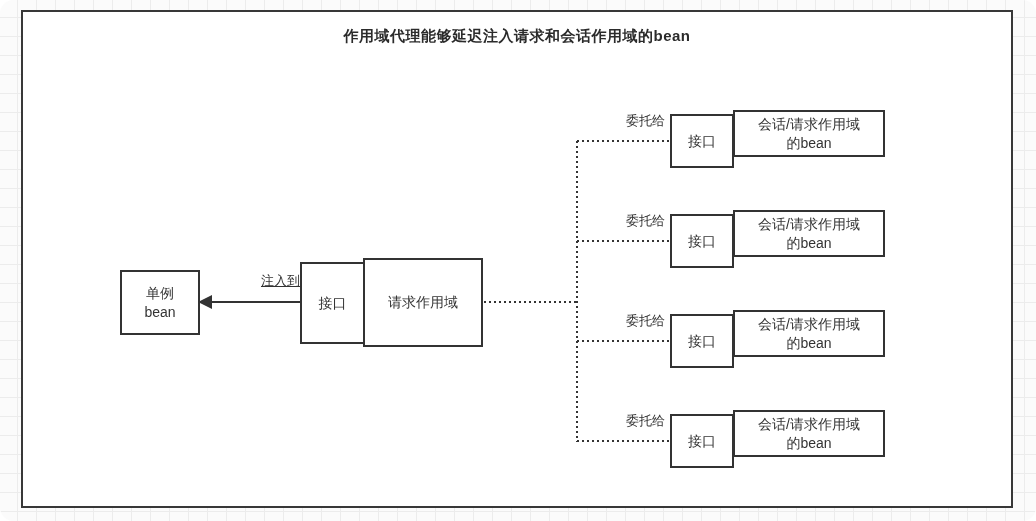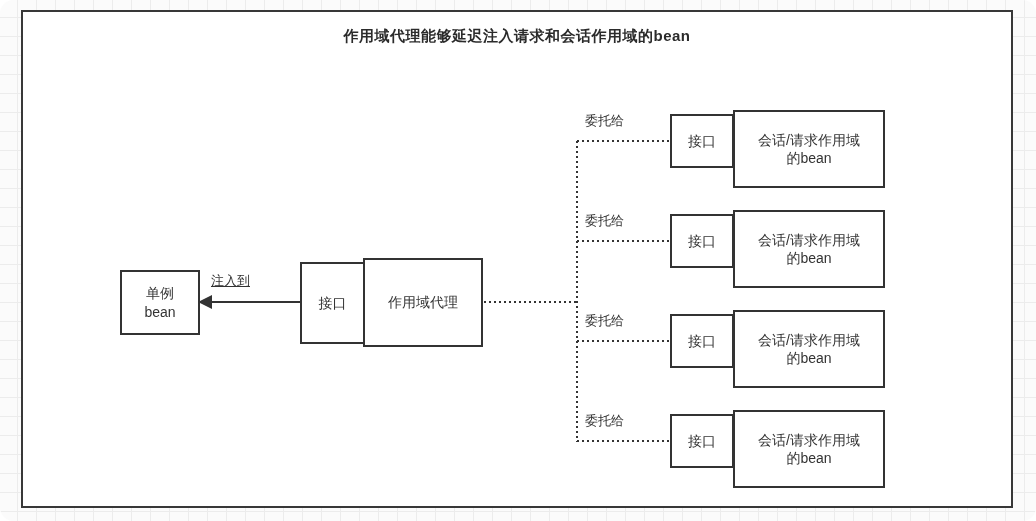--- a/index.html
+++ b/index.html
@@ -72,21 +72,21 @@
     left: 198px; top: 295px;
     width: 0; height: 0;
     border-top: 7px solid transparent;
     border-bottom: 7px solid transparent;
     border-right: 14px solid #333;
   }
   .edge-label {
     position: absolute;
     font-size: 13px;
     color: #333;
-    text-align: left;
+    text-align: right;
     background: transparent;
   }
   .inject-label { left: 211px; top: 272px; width: 89px; text-decoration: underline; }
 
   .dotted-h {
     position: absolute;
     height: 2px;
     background-image: repeating-linear-gradient(90deg, #333 0, #333 2px, transparent 2px, transparent 5px);
   }
   .dotted-v {
@@ -108,21 +108,21 @@
   .delegate-2 { top: 212px; }
   .delegate-3 { top: 312px; }
   .delegate-4 { top: 412px; }
 
   .node-iface-row { left: 670px; width: 64px; height: 54px; }
   .iface-1 { top: 114px; }
   .iface-2 { top: 214px; }
   .iface-3 { top: 314px; }
   .iface-4 { top: 414px; }
 
-  .node-bean { left: 733px; width: 152px; height: 78px; }
+  .node-bean { left: 733px; width: 152px; height: 47px; }
   .bean-1 { top: 110px; }
   .bean-2 { top: 210px; }
   .bean-3 { top: 310px; }
   .bean-4 { top: 410px; }
 </style>
 </head>
 <body>
 
 <div class="stage">
 
@@ -136,21 +136,21 @@
   </div>
 
   <div class="solid-line inject-line"></div>
   <div class="arrowhead-left"></div>
   <div class="edge-label inject-label">注入到</div>
 
   <div class="node node-iface-mid">
     <span>接口</span>
   </div>
   <div class="node node-proxy">
-    <span>作用域代理</span>
+    <span>请求作用域</span>
   </div>
 
   <div class="dotted-h trunk-h"></div>
   <div class="dotted-v trunk-v"></div>
 
   <div class="edge-label delegate-label delegate-1">委托给</div>
   <div class="dotted-h branch branch-1"></div>
   <div class="node node-iface-row iface-1">
     <span>接口</span>
   </div>

